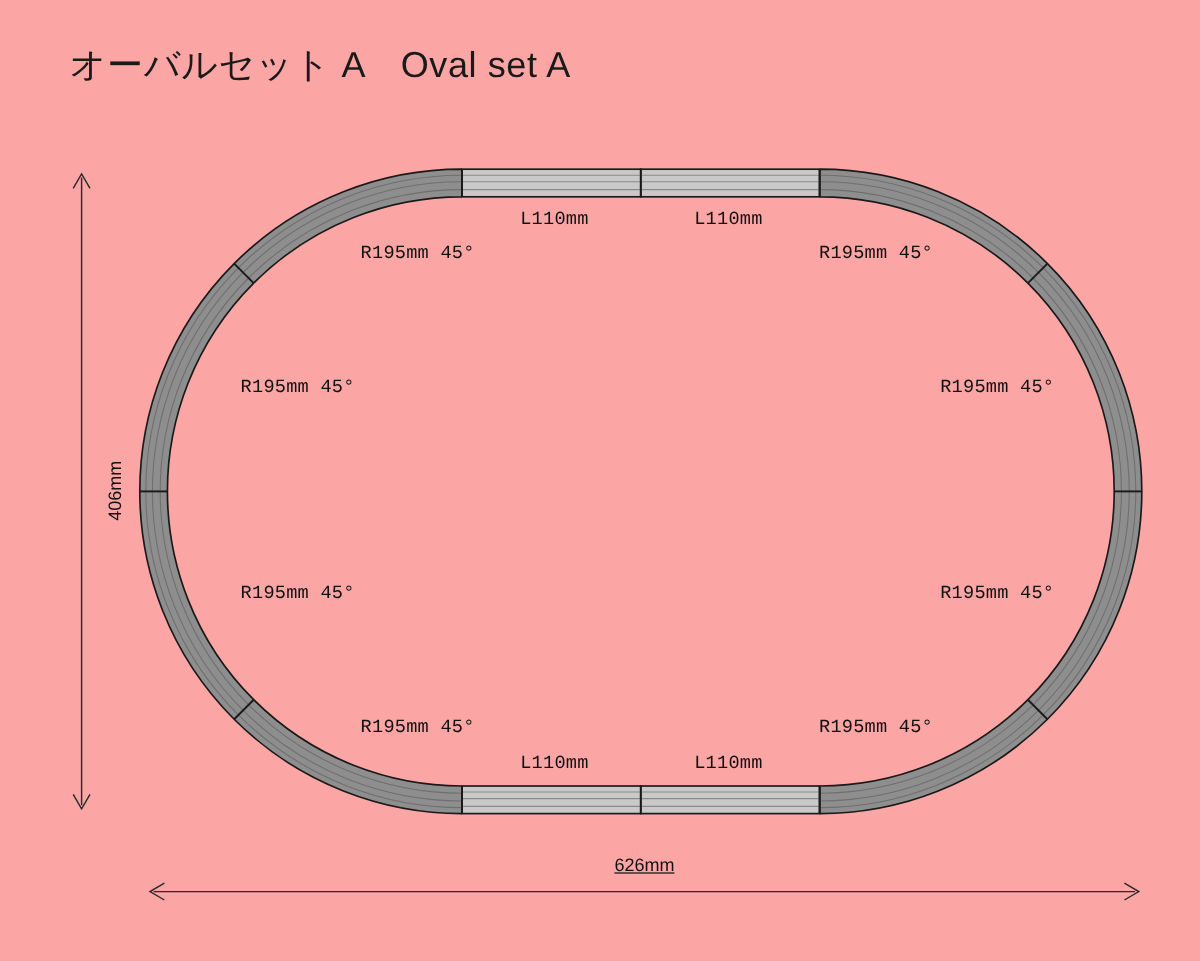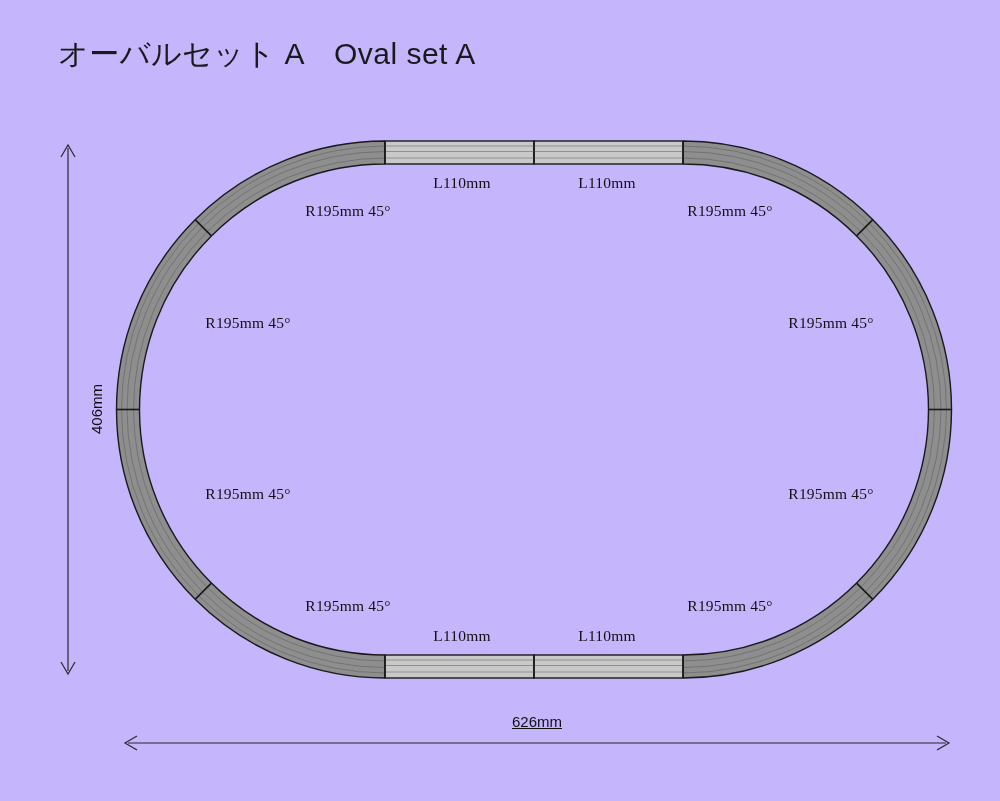--- a/index.html
+++ b/index.html
@@ -9,21 +9,21 @@
     background: #ffffff;
   }
   body {
     font-family: "Liberation Sans", sans-serif;
     color: #1a1a1a;
   }
   #page {
     position: relative;
     width: 1000px;
     height: 801px;
-    background: #c4b5fd;
+    background: #fca5a5;
     overflow: hidden;
   }
   #title {
     position: absolute;
     left: 58px;
     top: 34px;
     font-size: 30px;
     font-weight: 400;
     letter-spacing: 0.5px;
     color: #1a1a1a;
@@ -32,21 +32,21 @@
   #diagram {
     position: absolute;
     left: 0;
     top: 0;
     width: 1000px;
     height: 801px;
   }
   .lbl {
     position: absolute;
     font-size: 15.5px;
-    font-family: Liberation Serif, serif;
+    font-family: Liberation Mono, monospace;
     color: #111111;
     white-space: nowrap;
     letter-spacing: 0.2px;
   }
   .lbl.c {
     transform: translateX(-50%);
   }
   .dimlabel-v {
     position: absolute;
     font-size: 15px;

